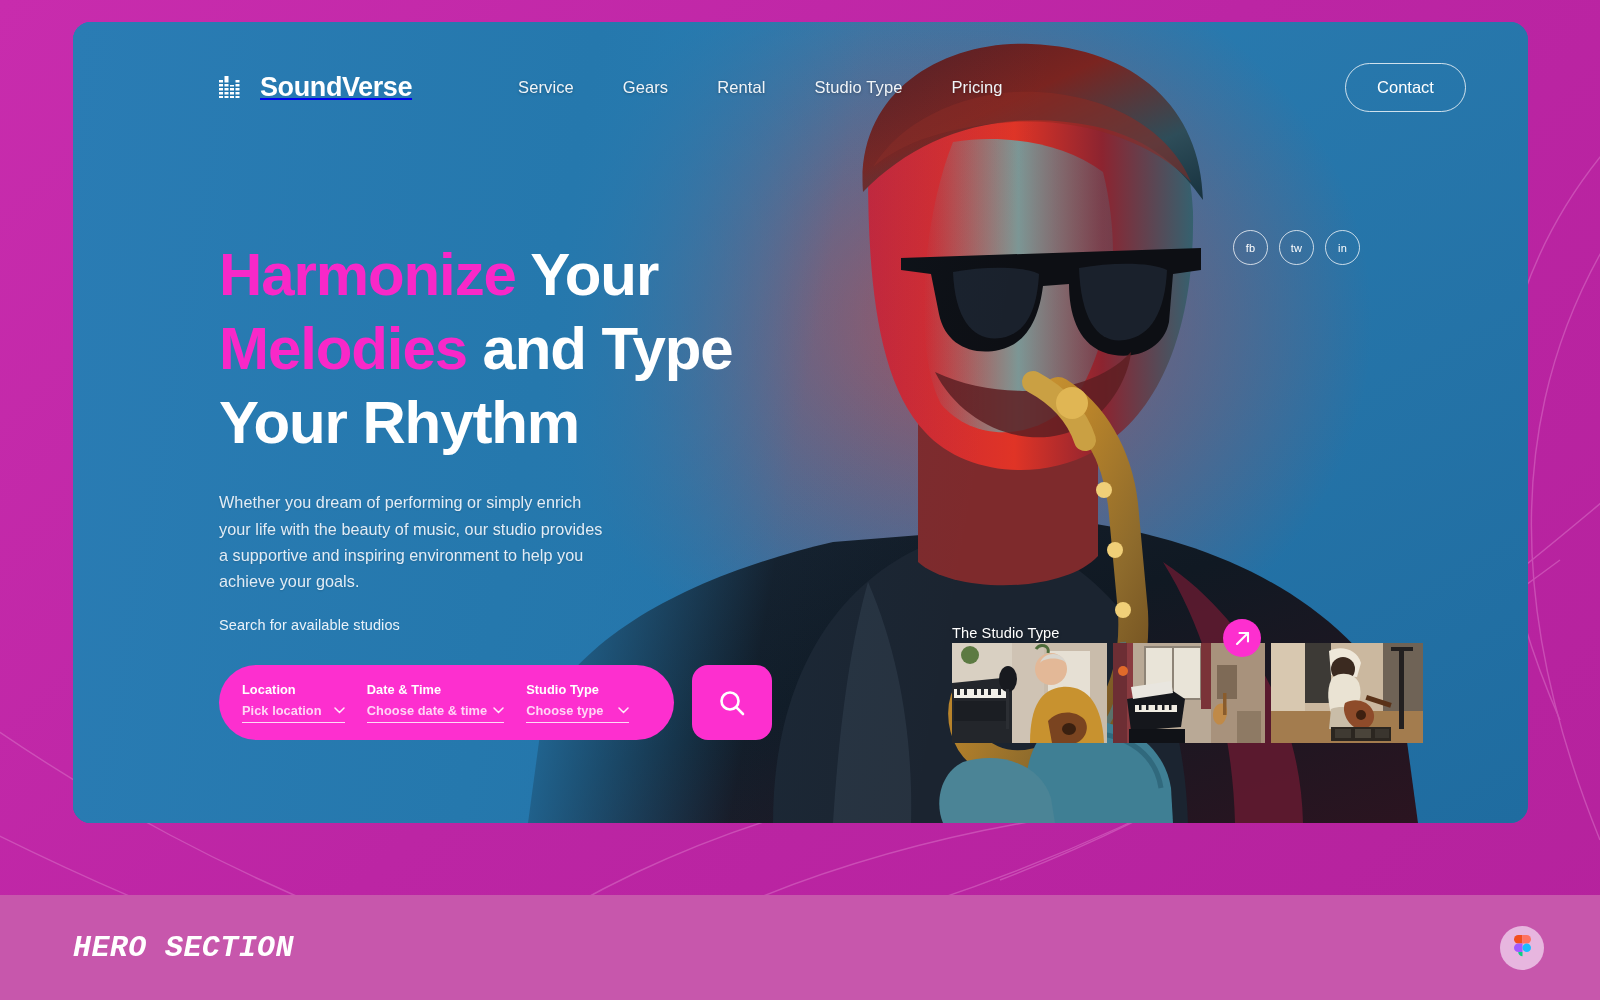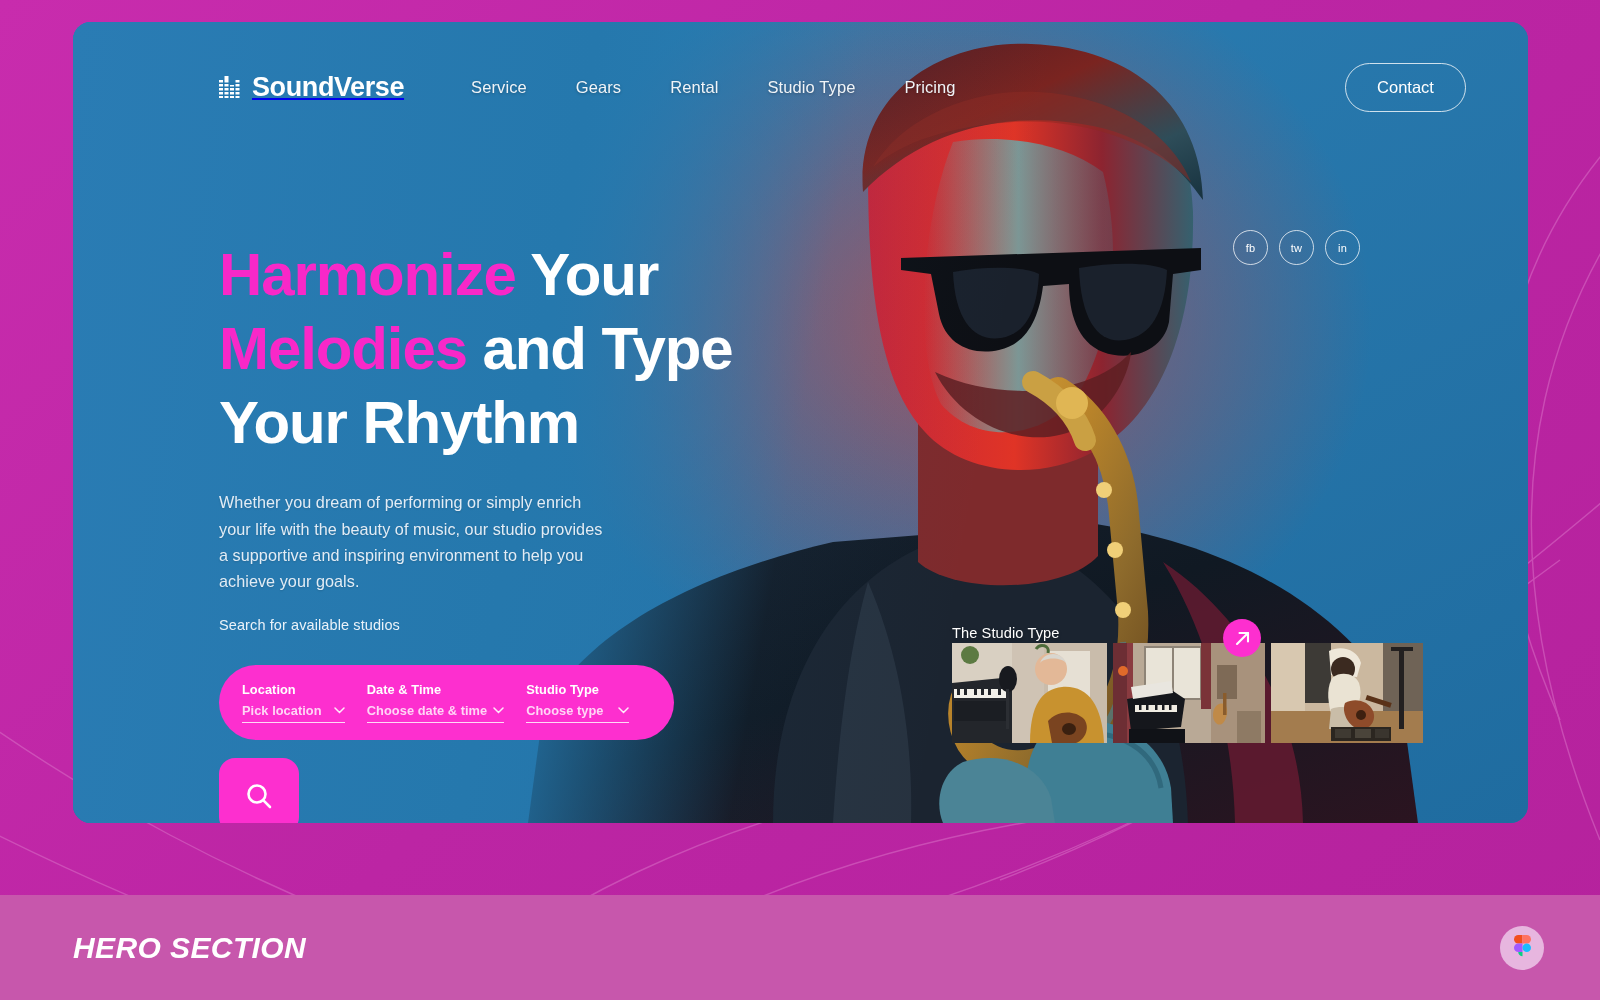--- a/index.html
+++ b/index.html
@@ -30,29 +30,29 @@
     position:absolute; inset:0;
     background:linear-gradient(100deg,#2a7cb4 0%,#2578ad 33%,rgba(36,118,172,0.05) 50%,rgba(0,0,0,0) 62%);
   }
 
   
   #navbar {
     position:absolute; left:0; top:0; width:100%; height:130px;
     display:flex; align-items:center; padding:0 62px 0 146px;
     z-index:9;
   }
-  #brand { display:flex; align-items:center; gap:9px; }
+  #brand { display:flex; align-items:center; gap:17px; }
   #brand-mark { display:block; }
   #brand-name {
     color:#ffffff; font-size:27px; font-weight:bold;
     letter-spacing:-0.4px; white-space:nowrap;
   }
   #nav-links {
     display:flex; align-items:center; gap:0;
-    margin-left:67px;
+    margin-left:106px;
   }
   .nav-link {
     color:#f0f4f8; font-size:16.5px; letter-spacing:0.1px;
     text-decoration:none; padding:8px 0; margin-right:49px;
     white-space:nowrap; text-shadow:0 1px 3px rgba(0,0,0,.28);
   }
   #contact-btn {
     margin-left:auto;
     width:121px; height:49px; border-radius:26px;
     border:1.4px solid rgba(255,255,255,.78);
@@ -87,21 +87,21 @@
     color:#e2ecf5; font-size:16.2px; line-height:1.62;
     letter-spacing:.05px; max-width:392px;
     text-shadow:0 1px 2px rgba(0,0,0,.14);
   }
 
   
   #search-block { position:absolute; left:146px; top:595px; z-index:9; }
   #search-label {
     color:#eaf2f9; font-size:14.5px; margin-bottom:32px; letter-spacing:.1px;
   }
-  #search-row { display:flex; align-items:stretch; gap:18px;flex-direction:column; }
+  #search-row { display:flex; align-items:stretch; gap:18px; }
   #search-panel {
     width:455px; height:75px; border-radius:38px;
     background:#fd2fcf;
     display:flex; align-items:center; padding:0 23px;
   }
   .search-field { flex:1 1 0; padding-right:10px; }
   .sf-label {
     color:#ffffff; font-size:12.8px; font-weight:bold;
     letter-spacing:.05px; margin-bottom:6px;
   }
@@ -139,21 +139,21 @@
   }
 
   
   #footer-band {
     position:absolute; left:0; bottom:0; width:100%; height:105px;
     background:#c757ac;
     display:flex; align-items:center; padding:0 56px 0 73px;
   }
   #footer-title {
     color:#ffffff; font-size:30px; font-weight:bold;
-    letter-spacing:.4px; font-style:italic;
+    letter-spacing:.4px; font-style:italic;font-family:Liberation Mono, monospace;
   }
   #figma-badge {
     margin-left:auto;
     width:44px; height:44px; border-radius:50%;
     background:#e7b6df; border:none; cursor:pointer;
     display:flex; align-items:center; justify-content:center;
   }
 </style>
 </head>
 <body>

